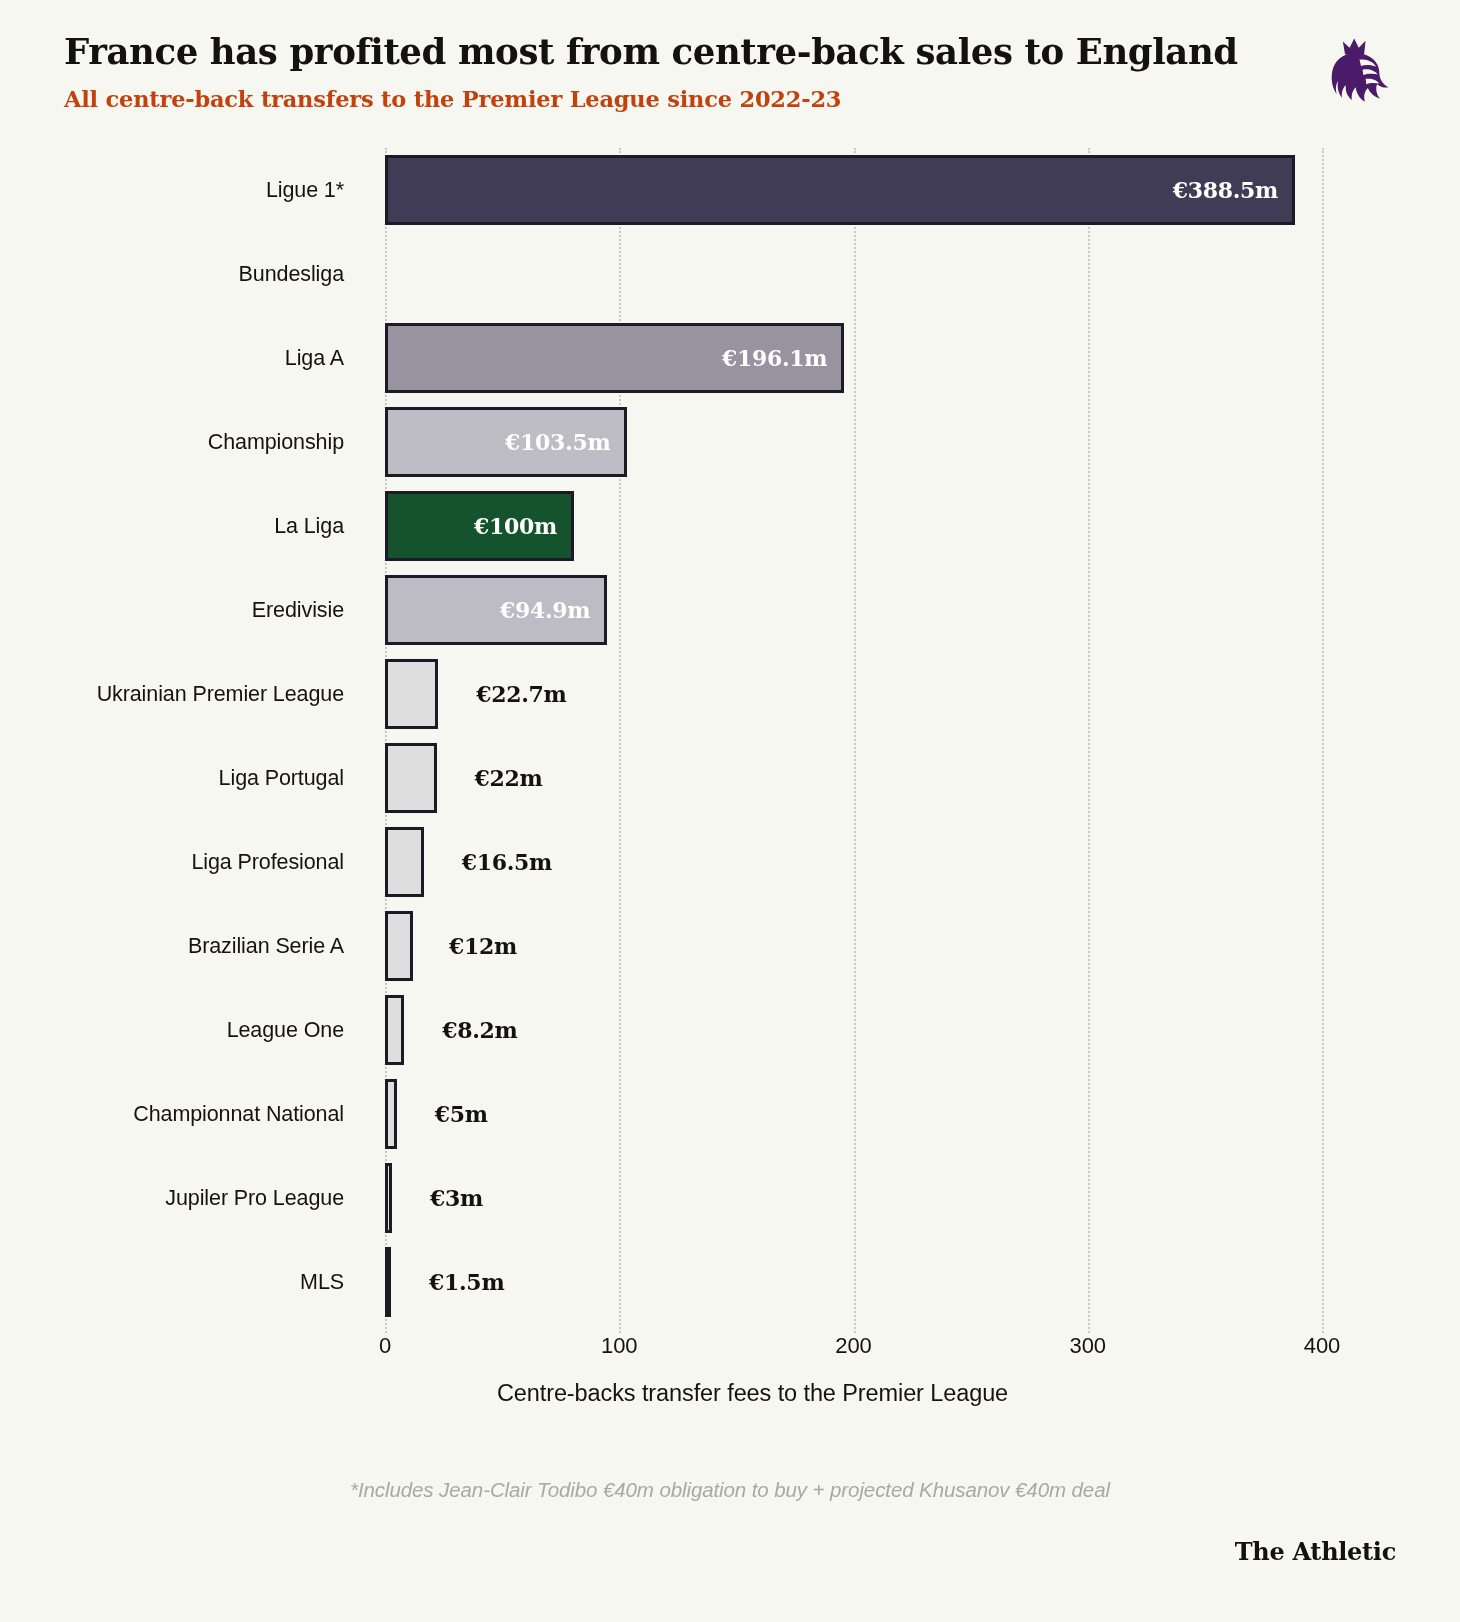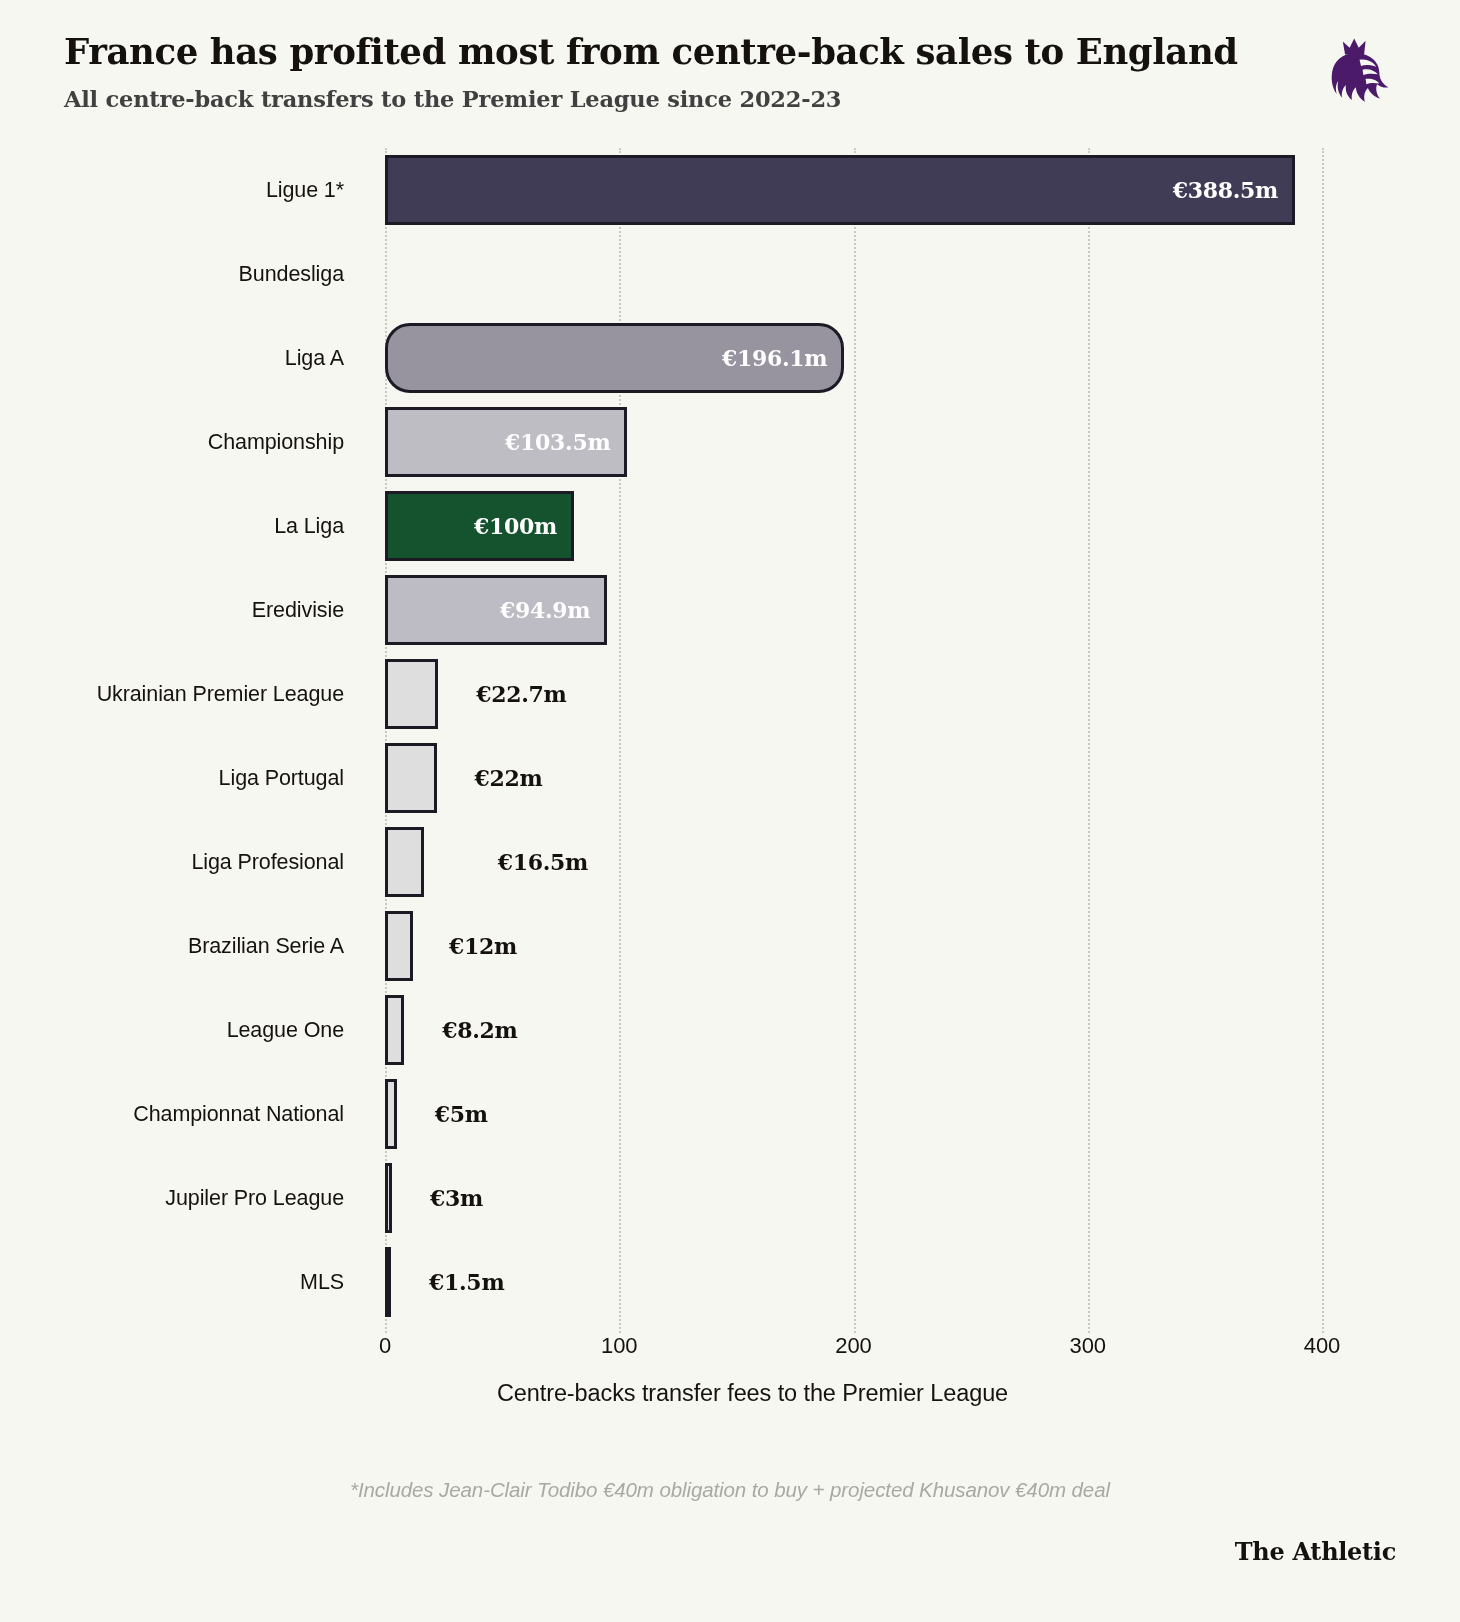--- a/index.html
+++ b/index.html
@@ -28,21 +28,21 @@
     letter-spacing: -0.4px;
     color: #14110f;
     white-space: nowrap;
     line-height: 1;
     margin: 0;
   }
   #chart-subtitle {
     font-family: "DejaVu Serif", serif;
     font-weight: bold;
     font-size: 22.5px;
-    color: #404040;
+    color: #c2410c;
     white-space: nowrap;
     line-height: 1;
     margin-top: 18px;
     letter-spacing: -0.2px;
   }
   #pl-logo {
     position: absolute;
     right: 0px; top: 0px;
     width: 76px; height: 76px;
   }
@@ -208,21 +208,21 @@
         <div class="cat-label">Ligue 1*</div>
         <div class="bar" style="width: 910.061px; background: rgb(64, 60, 86);">
           <span class="bar-value-in">€388.5m</span>
         </div>
       </div>
       <div class="row">
         <div class="cat-label">Bundesliga</div>
       </div>
       <div class="row">
         <div class="cat-label">Liga A</div>
-        <div class="bar" style="width: 459.364px; background: rgb(151, 148, 159); border-radius: 25px;">
+        <div class="bar" style="width: 459.364px; background: rgb(151, 148, 159);">
           <span class="bar-value-in">€196.1m</span>
         </div>
       </div>
       <div class="row">
         <div class="cat-label">Championship</div>
         <div class="bar" style="width: 242.449px; background: rgb(190, 189, 196);">
           <span class="bar-value-in">€103.5m</span>
         </div>
       </div>
       <div class="row">
@@ -243,21 +243,21 @@
         <span class="bar-value-out" style="left: 476.175px;">€22.7m</span>
       </div>
       <div class="row">
         <div class="cat-label">Liga Portugal</div>
         <div class="bar" style="width: 51.535px; background: rgb(222, 222, 223);"></div>
         <span class="bar-value-out" style="left: 474.535px;">€22m</span>
       </div>
       <div class="row">
         <div class="cat-label">Liga Profesional</div>
         <div class="bar" style="width: 38.6512px; background: rgb(222, 222, 223);"></div>
-        <span class="bar-value-out" style="left: 461.651px; margin-left: 36px;">€16.5m</span>
+        <span class="bar-value-out" style="left: 461.651px;">€16.5m</span>
       </div>
       <div class="row">
         <div class="cat-label">Brazilian Serie A</div>
         <div class="bar" style="width: 28.11px; background: rgb(222, 222, 223);"></div>
         <span class="bar-value-out" style="left: 449px;">€12m</span>
       </div>
       <div class="row">
         <div class="cat-label">League One</div>
         <div class="bar" style="width: 19.2085px; background: rgb(222, 222, 223);"></div>
         <span class="bar-value-out" style="left: 442.209px;">€8.2m</span>

